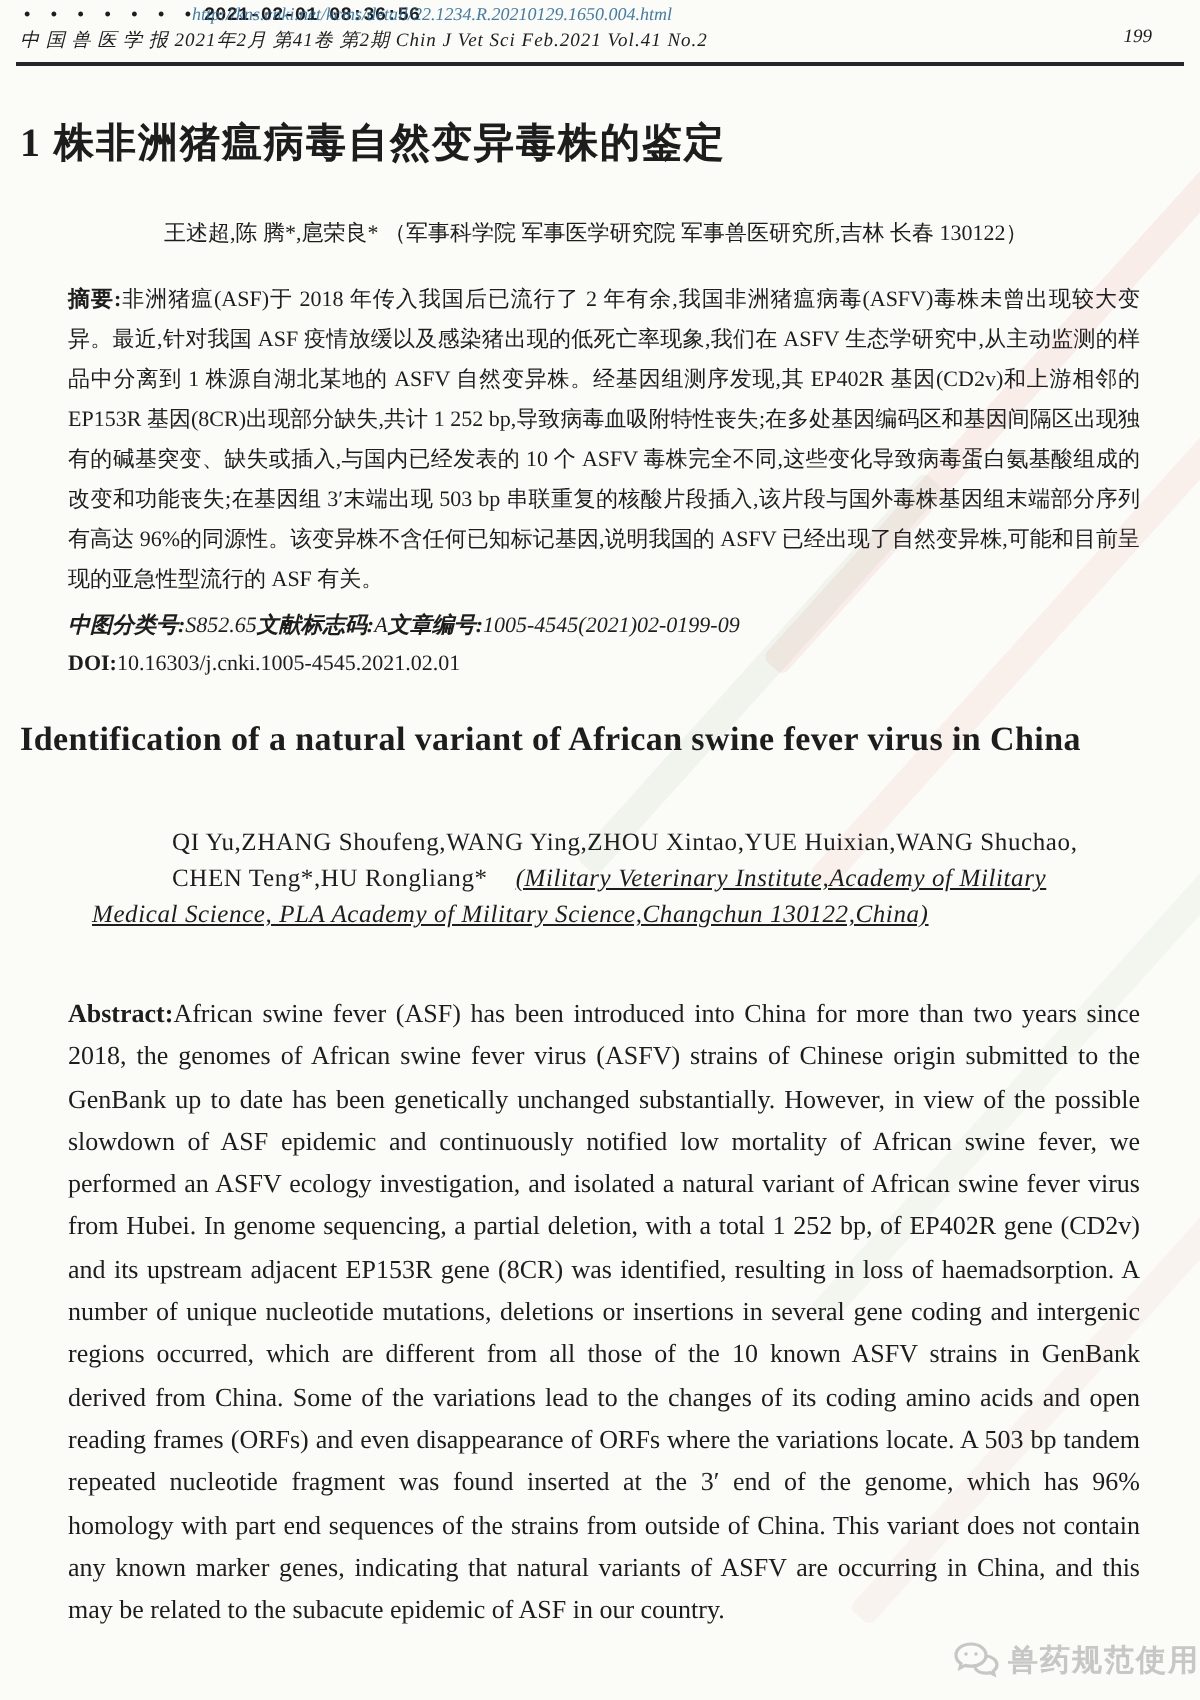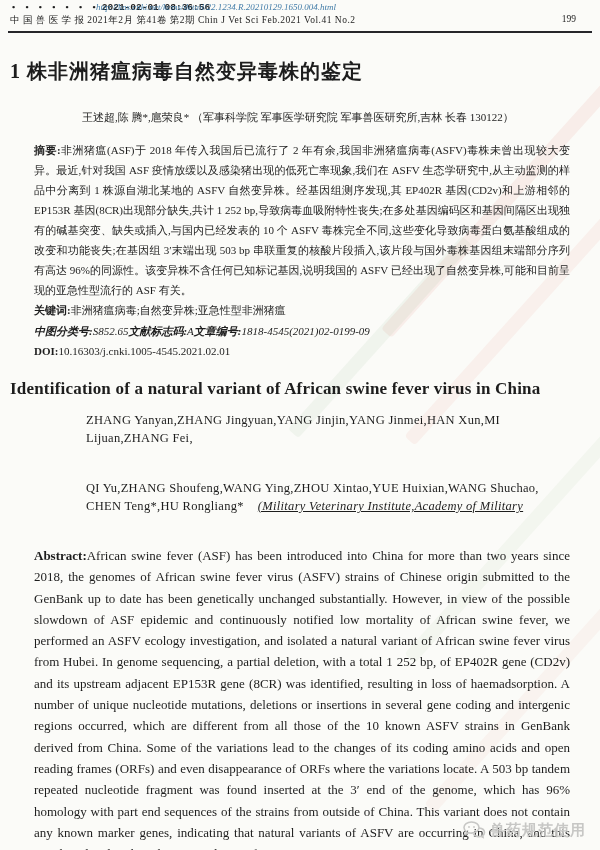--- a/index.html
+++ b/index.html
@@ -22,21 +22,21 @@
   .wm-red3   { top:690px; right:-80px;  width:300px; background:rgba(222,100,86,0.05); }
 
   
   .header { position:absolute; top:0; left:0; right:0; }
   .meta-row { position:absolute; top:2px; left:12px; font-size:9px; white-space:nowrap; }
   .meta-dots { letter-spacing:4px; font-weight:bold; }
   .meta-ts { font-family:Liberation Mono, monospace; font-size:9.5px; font-weight:bold; }
   .journal-row {
     position:absolute; top:14px; left:10px; right:10px;
     display:flex; justify-content:space-between;
-    font-size:9.5px; white-space:nowrap;
+    font-size:9.5px; white-space:nowrap;font-style:italic;
   }
   .journal-text { letter-spacing:0.5px; overflow:hidden; }
   .page-num { padding-right:14px; }
   .url-overlay {
     position:absolute; top:2px; left:96px;
     font-size:9px; font-style:italic;
     color:rgba(45,110,158,0.9);
     white-space:nowrap; max-width:420px; overflow:hidden;
   }
   .header-rule { position:absolute; top:31px; left:8px; right:8px; border-top:2px solid #26262a; }
@@ -63,21 +63,21 @@
   .en-authors .l2 { padding-left:52px;margin-top:32px; }
   .en-authors .l3 { padding-left:52px; }
   .en-authors .l4 { padding-left:12px; }
   .affil { font-style:italic;text-decoration:underline; }
   .gap { display:inline-block; width:14px; }
 
   .en-abstract { margin:30px 0 0 0; font-size:13px; line-height:21.3px; text-align:justify; }
 
   
   .stamp {
-    position:absolute; right:14px; bottom:10px;
+    position:absolute; right:0; bottom:10px;
     display:flex; align-items:center; gap:4px;
     color:#c7c7c5;
     font-family:Liberation Serif, serif;
     font-size:15px; font-weight:bold; letter-spacing:1px;text-align:center;
   }
   .stamp svg { display:block; }
 </style>
 </head>
 <body>
 
@@ -105,36 +105,35 @@
   <div class="content">
 
     <div class="cn-title">1 株非洲猪瘟病毒自然变异毒株的鉴定</div>
 
     <div class="cn-authors">
       <div class="l2">王述超,陈  腾*,扈荣良*  （军事科学院 军事医学研究院 军事兽医研究所,吉林 长春 130122）</div>
     </div>
 
     <p class="cn-abstract"><span class="blab">摘要:</span><span>非洲猪瘟(ASF)于 2018 年传入我国后已流行了 2 年有余,我国非洲猪瘟病毒(ASFV)毒株未曾出现较大变异。最近,针对我国 ASF 疫情放缓以及感染猪出现的低死亡率现象,我们在 ASFV 生态学研究中,从主动监测的样品中分离到 1 株源自湖北某地的 ASFV 自然变异株。经基因组测序发现,其 EP402R 基因(CD2v)和上游相邻的 EP153R 基因(8CR)出现部分缺失,共计 1 252 bp,导致病毒血吸附特性丧失;在多处基因编码区和基因间隔区出现独有的碱基突变、缺失或插入,与国内已经发表的 10 个 ASFV 毒株完全不同,这些变化导致病毒蛋白氨基酸组成的改变和功能丧失;在基因组 3′末端出现 503 bp 串联重复的核酸片段插入,该片段与国外毒株基因组末端部分序列有高达 96%的同源性。该变异株不含任何已知标记基因,说明我国的 ASFV 已经出现了自然变异株,可能和目前呈现的亚急性型流行的 ASF 有关。</span></p>
 
-    <p class="cn-keywords"><span class="blab">关键词:</span><span>非洲猪瘟病毒;自然变异株;亚急性型非洲猪瘟</span></p>
 
     <div class="cn-meta">
       <span><span class="blab">中图分类号:</span><span>S852.65</span></span>
       <span><span class="blab">文献标志码:</span><span>A</span></span>
-      <span><span class="blab">文章编号:</span><span>1818-4545(2021)02-0199-09</span></span>
+      <span><span class="blab">文章编号:</span><span>1005-4545(2021)02-0199-09</span></span>
     </div>
 
     <div class="cn-doi"><span class="blab">DOI:</span><span>10.16303/j.cnki.1005-4545.2021.02.01</span></div>
 
     <div class="en-title">Identification of a natural variant of African swine fever virus in China</div>
 
     <div class="en-authors">
-      <div class="l1">ZHANG Yanyan,ZHANG Jingyuan,YANG Jinjin,YANG Jinmei,HAN Xun,MI Lijuan,ZHANG Fei,</div>
       <div class="l2">QI Yu,ZHANG Shoufeng,WANG Ying,ZHOU Xintao,YUE Huixian,WANG Shuchao,</div>
       <div class="l3"><span>CHEN Teng*,HU Rongliang*</span><span class="gap"></span><span class="affil">(Military Veterinary Institute,Academy of Military</span></div>
+      <div class="l4 affil">Medical Science,  PLA Academy of Military Science,Changchun 130122,China)</div>
     </div>
 
     <p class="en-abstract"><span class="blab">Abstract:</span><span>African swine fever (ASF) has been introduced into China for more than two years since 2018, the genomes of African swine fever virus (ASFV) strains of Chinese origin submitted to the GenBank up to date has been genetically unchanged substantially. However, in view of the possible slowdown of ASF epidemic and continuously notified low mortality of African swine fever, we performed an ASFV ecology investigation, and isolated a natural variant of African swine fever virus from Hubei. In genome sequencing, a partial deletion, with a total 1 252 bp, of EP402R gene (CD2v) and its upstream adjacent EP153R gene (8CR) was identified, resulting in loss of haemadsorption. A number of unique nucleotide mutations, deletions or insertions in several gene coding and intergenic regions occurred, which are different from all those of the 10 known ASFV strains in GenBank derived from China. Some of the variations lead to the changes of its coding amino acids and open reading frames (ORFs) and even disappearance of ORFs where the variations locate. A 503 bp tandem repeated nucleotide fragment was found inserted at the 3′ end of the genome, which has 96% homology with part end sequences of the strains from outside of China. This variant does not contain any known marker genes, indicating that natural variants of ASFV are occurring in China, and this may be related to the subacute epidemic of ASF in our country.</span></p>
 
   </div>
 
   <div class="stamp">
     <span>
       <svg width="24" height="20" viewBox="0 0 24 20">
         <g fill="none" stroke="#c7c7c5" stroke-width="1.6">

